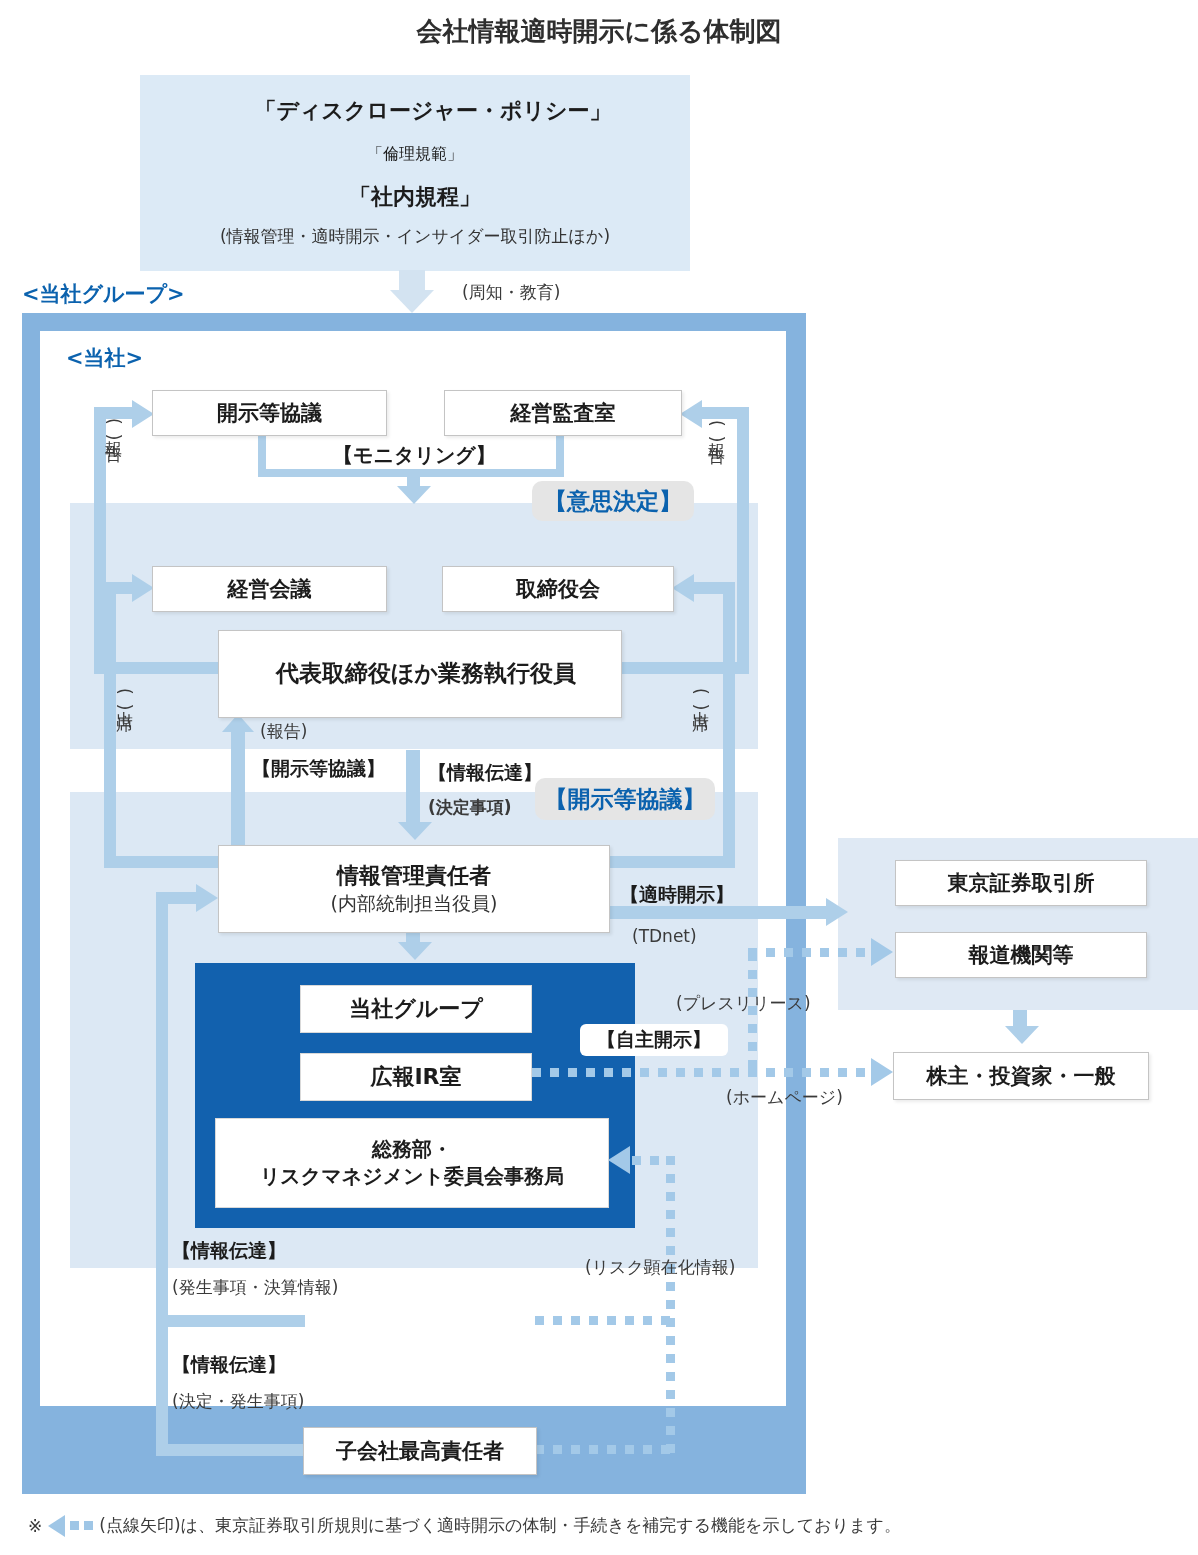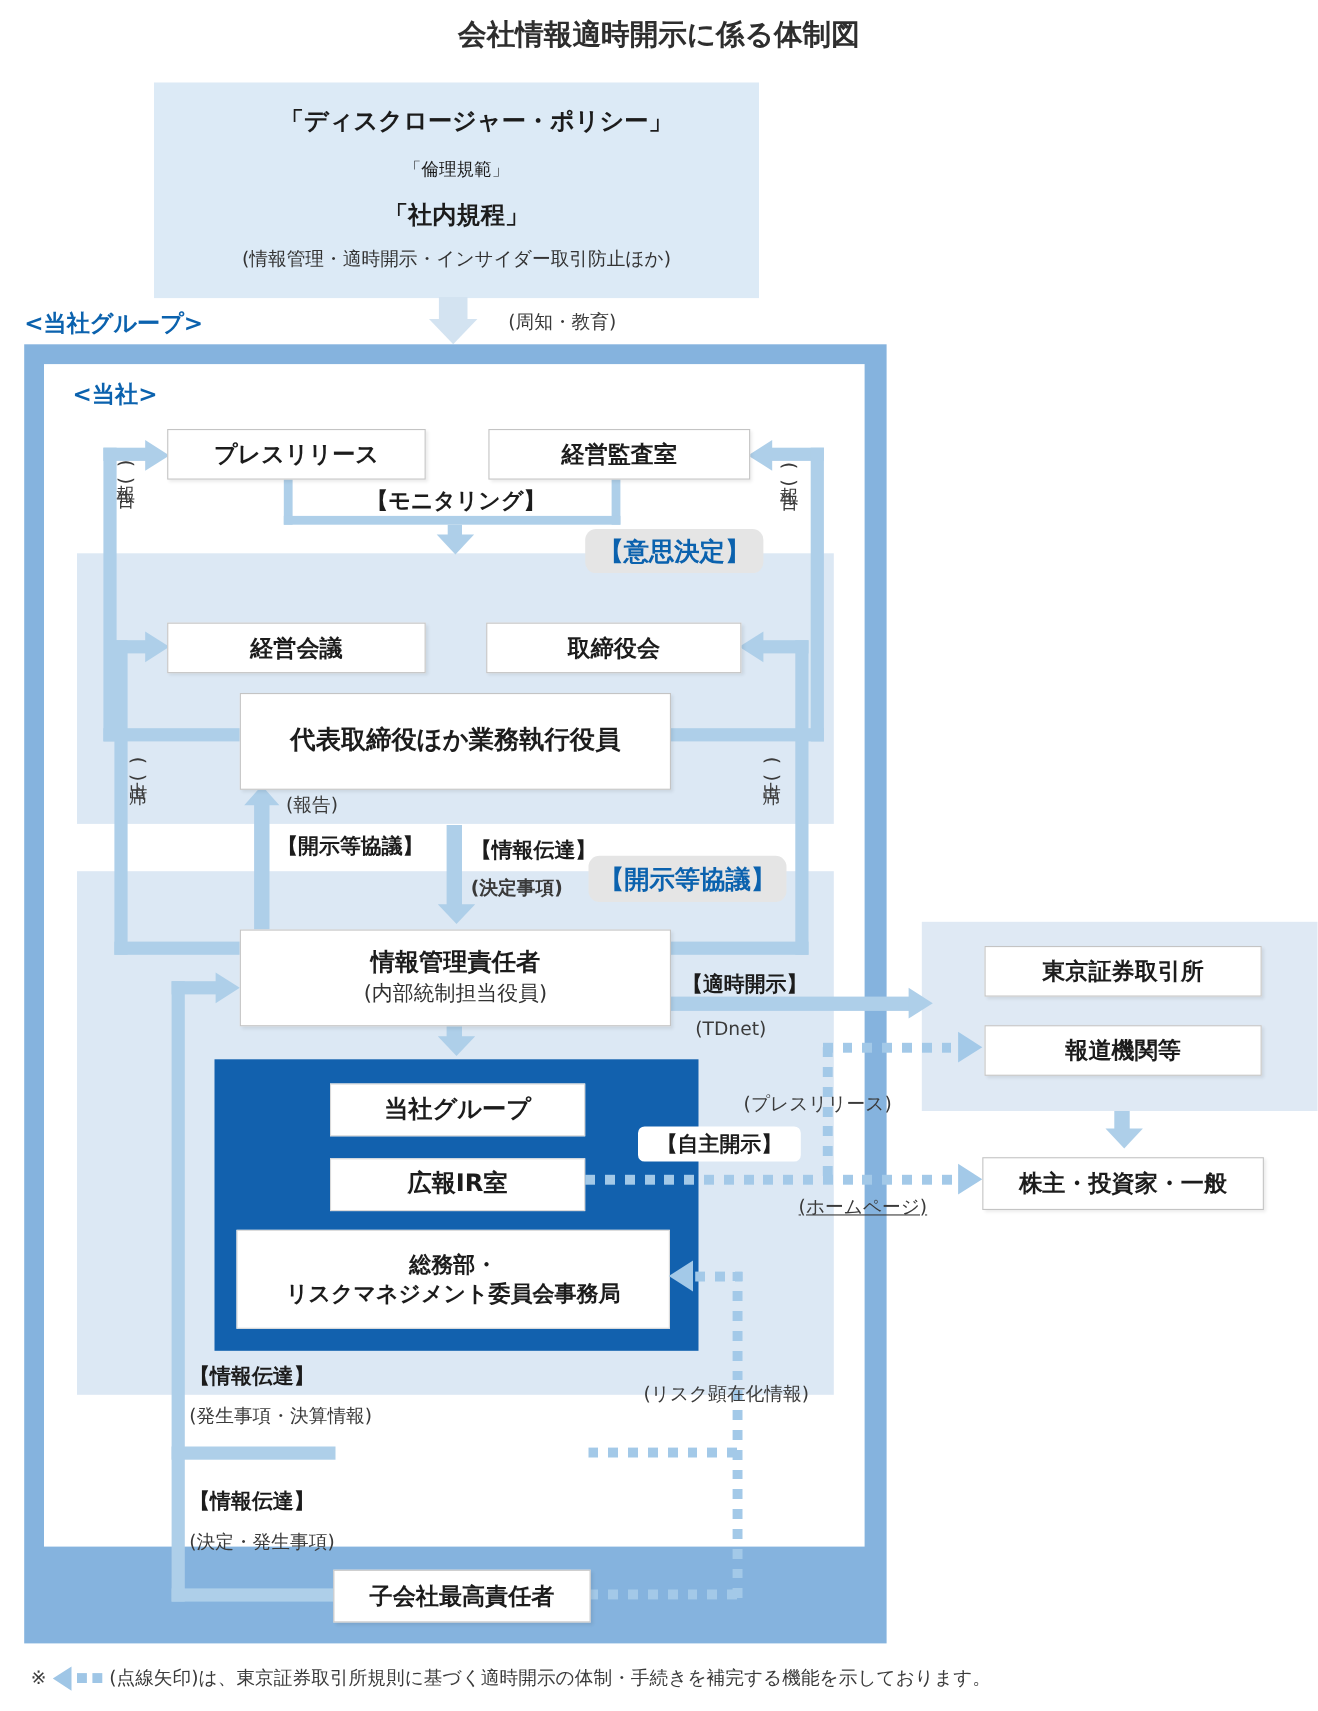--- a/index.html
+++ b/index.html
@@ -123,34 +123,34 @@
   <div class="lbl-b" style="left:620px;top:882px;">【適時開示】</div>
   <div class="lbl" style="left:632px;top:926px;">(TDnet)</div>
 
   <div class="ln" style="left:406px;top:931px;width:14px;height:13px;"></div>
   <div class="tri td" style="left:398px;top:942px;"></div>
 
   <div class="ln" style="left:1013px;top:1010px;width:14px;height:18px;"></div>
   <div class="tri td" style="left:1005px;top:1026px;"></div>
 
   <div class="wbox" style="left:152px;top:390px;width:233px;height:44px;font-size:21px;">
-    <span>プレスリリース</span>
+    <span>開示等協議</span>
   </div>
   <div class="wbox" style="left:444px;top:390px;width:236px;height:44px;font-size:21px;">
     <span>経営監査室</span>
   </div>
   <div class="lbl-b" style="left:333px;top:442px;font-size:20px;">【モニタリング】</div>
 
   <div class="wbox" style="left:152px;top:566px;width:233px;height:44px;font-size:21px;">
     <span>経営会議</span>
   </div>
   <div class="wbox" style="left:442px;top:566px;width:230px;height:44px;font-size:21px;">
     <span>取締役会</span>
   </div>
-  <div class="wbox" style="left:218px;top:630px;width:390px;height:86px;font-size:23px;">
+  <div class="wbox" style="left:218px;top:630px;width:390px;height:86px;font-size:23px;padding-left:12px;">
     <span>代表取締役ほか業務執行役員</span>
   </div>
 
   <div class="wbox" style="left:218px;top:845px;width:390px;height:86px;">
     <span style="font-size:22px;">情報管理責任者</span>
     <span style="font-size:19px;font-weight:normal;color:#333;">(内部統制担当役員)</span>
   </div>
 
   <div class="abs" style="left:195px;top:963px;width:440px;height:265px;background:#1261ae;"></div>
   <div class="wbox" style="left:300px;top:985px;width:230px;height:46px;font-size:22px;box-shadow:none;border-color:#d9d9d9;">
@@ -174,21 +174,21 @@
   <div class="dln-h" style="left:632px;top:1156px;width:43px;"></div>
   <div class="tri tl dot-c" style="left:608px;top:1146px;"></div>
   <div class="dln-h" style="left:535px;top:1316px;width:140px;"></div>
   <div class="dln-h" style="left:535px;top:1445px;width:140px;"></div>
 
   <div class="chip" style="left:580px;top:1024px;width:148px;height:32px;background:#fff;border-radius:6px;">
     <span class="lbl-b" style="position:static;">【自主開示】</span>
   </div>
 
   <div class="lbl" style="left:676px;top:992px;">(プレスリリース)</div>
-  <div class="lbl" style="left:726px;top:1086px;text-decoration:underline;">(ホームページ)</div>
+  <div class="lbl" style="left:726px;top:1086px;">(ホームページ)</div>
   <div class="lbl-b" style="left:172px;top:1238px;">【情報伝達】</div>
   <div class="lbl" style="left:172px;top:1276px;">(発生事項・決算情報)</div>
   <div class="lbl-b" style="left:172px;top:1352px;">【情報伝達】</div>
   <div class="lbl" style="left:172px;top:1390px;">(決定・発生事項)</div>
   <div class="lbl" style="left:585px;top:1256px;">(リスク顕在化情報)</div>
 
   <div class="wbox" style="left:303px;top:1427px;width:232px;height:46px;font-size:21px;">
     <span>子会社最高責任者</span>
   </div>
 

